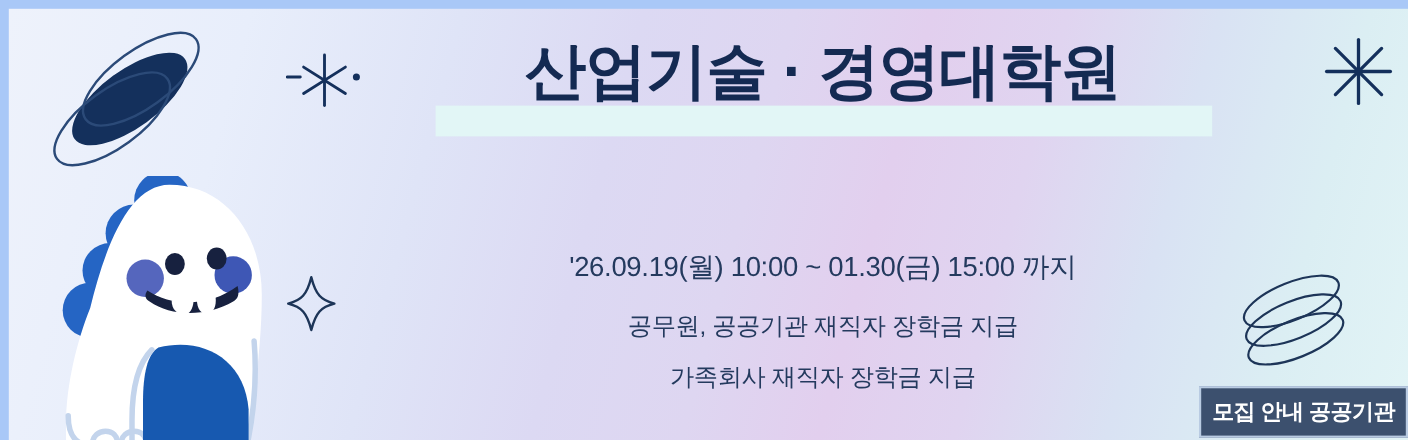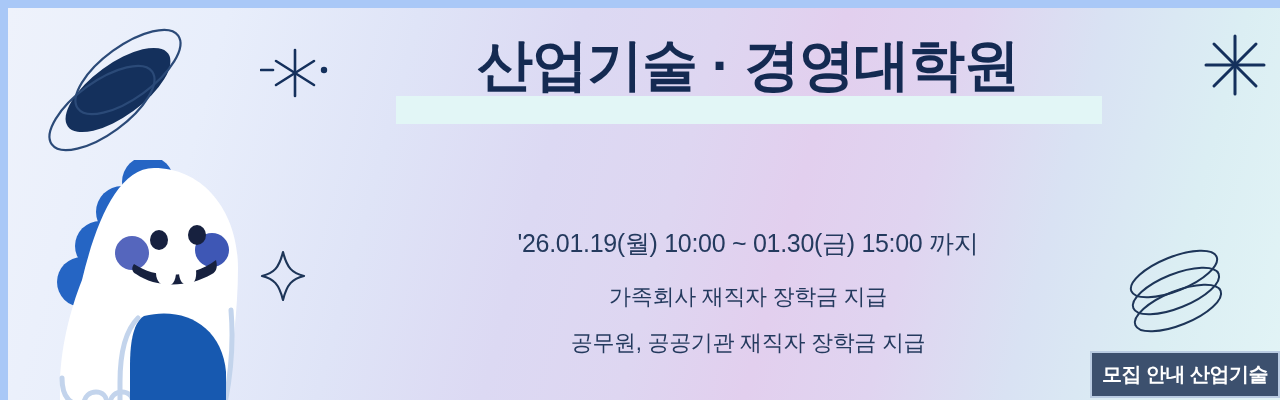--- a/index.html
+++ b/index.html
@@ -237,22 +237,22 @@
 
     <div class="copy">
 
       <div class="highlight-band"></div>
 
       <div class="title-wrap">
         <span class="title-line title-line-1">산업기술 · 경영대학원</span>
       </div>
 
       <div class="body-text">
-        <span class="body-line body-line-date">'26.01.19(월) 10:00 ~ 01.30(금) 15:00 까지</span>
+        <span class="body-line body-line-date">'26.09.19(월) 10:00 ~ 01.30(금) 15:00 까지</span>
+        <span class="body-line body-line-sub">공무원, 공공기관 재직자 장학금 지급</span>
         <span class="body-line body-line-sub">가족회사 재직자 장학금 지급</span>
-        <span class="body-line body-line-sub">공무원, 공공기관 재직자 장학금 지급</span>
       </div>
     </div>
 
-    <div class="cta">모집 안내 산업기술</div>
+    <div class="cta">모집 안내 공공기관</div>
 
   </div>
 </div>
 
 </body></html>

